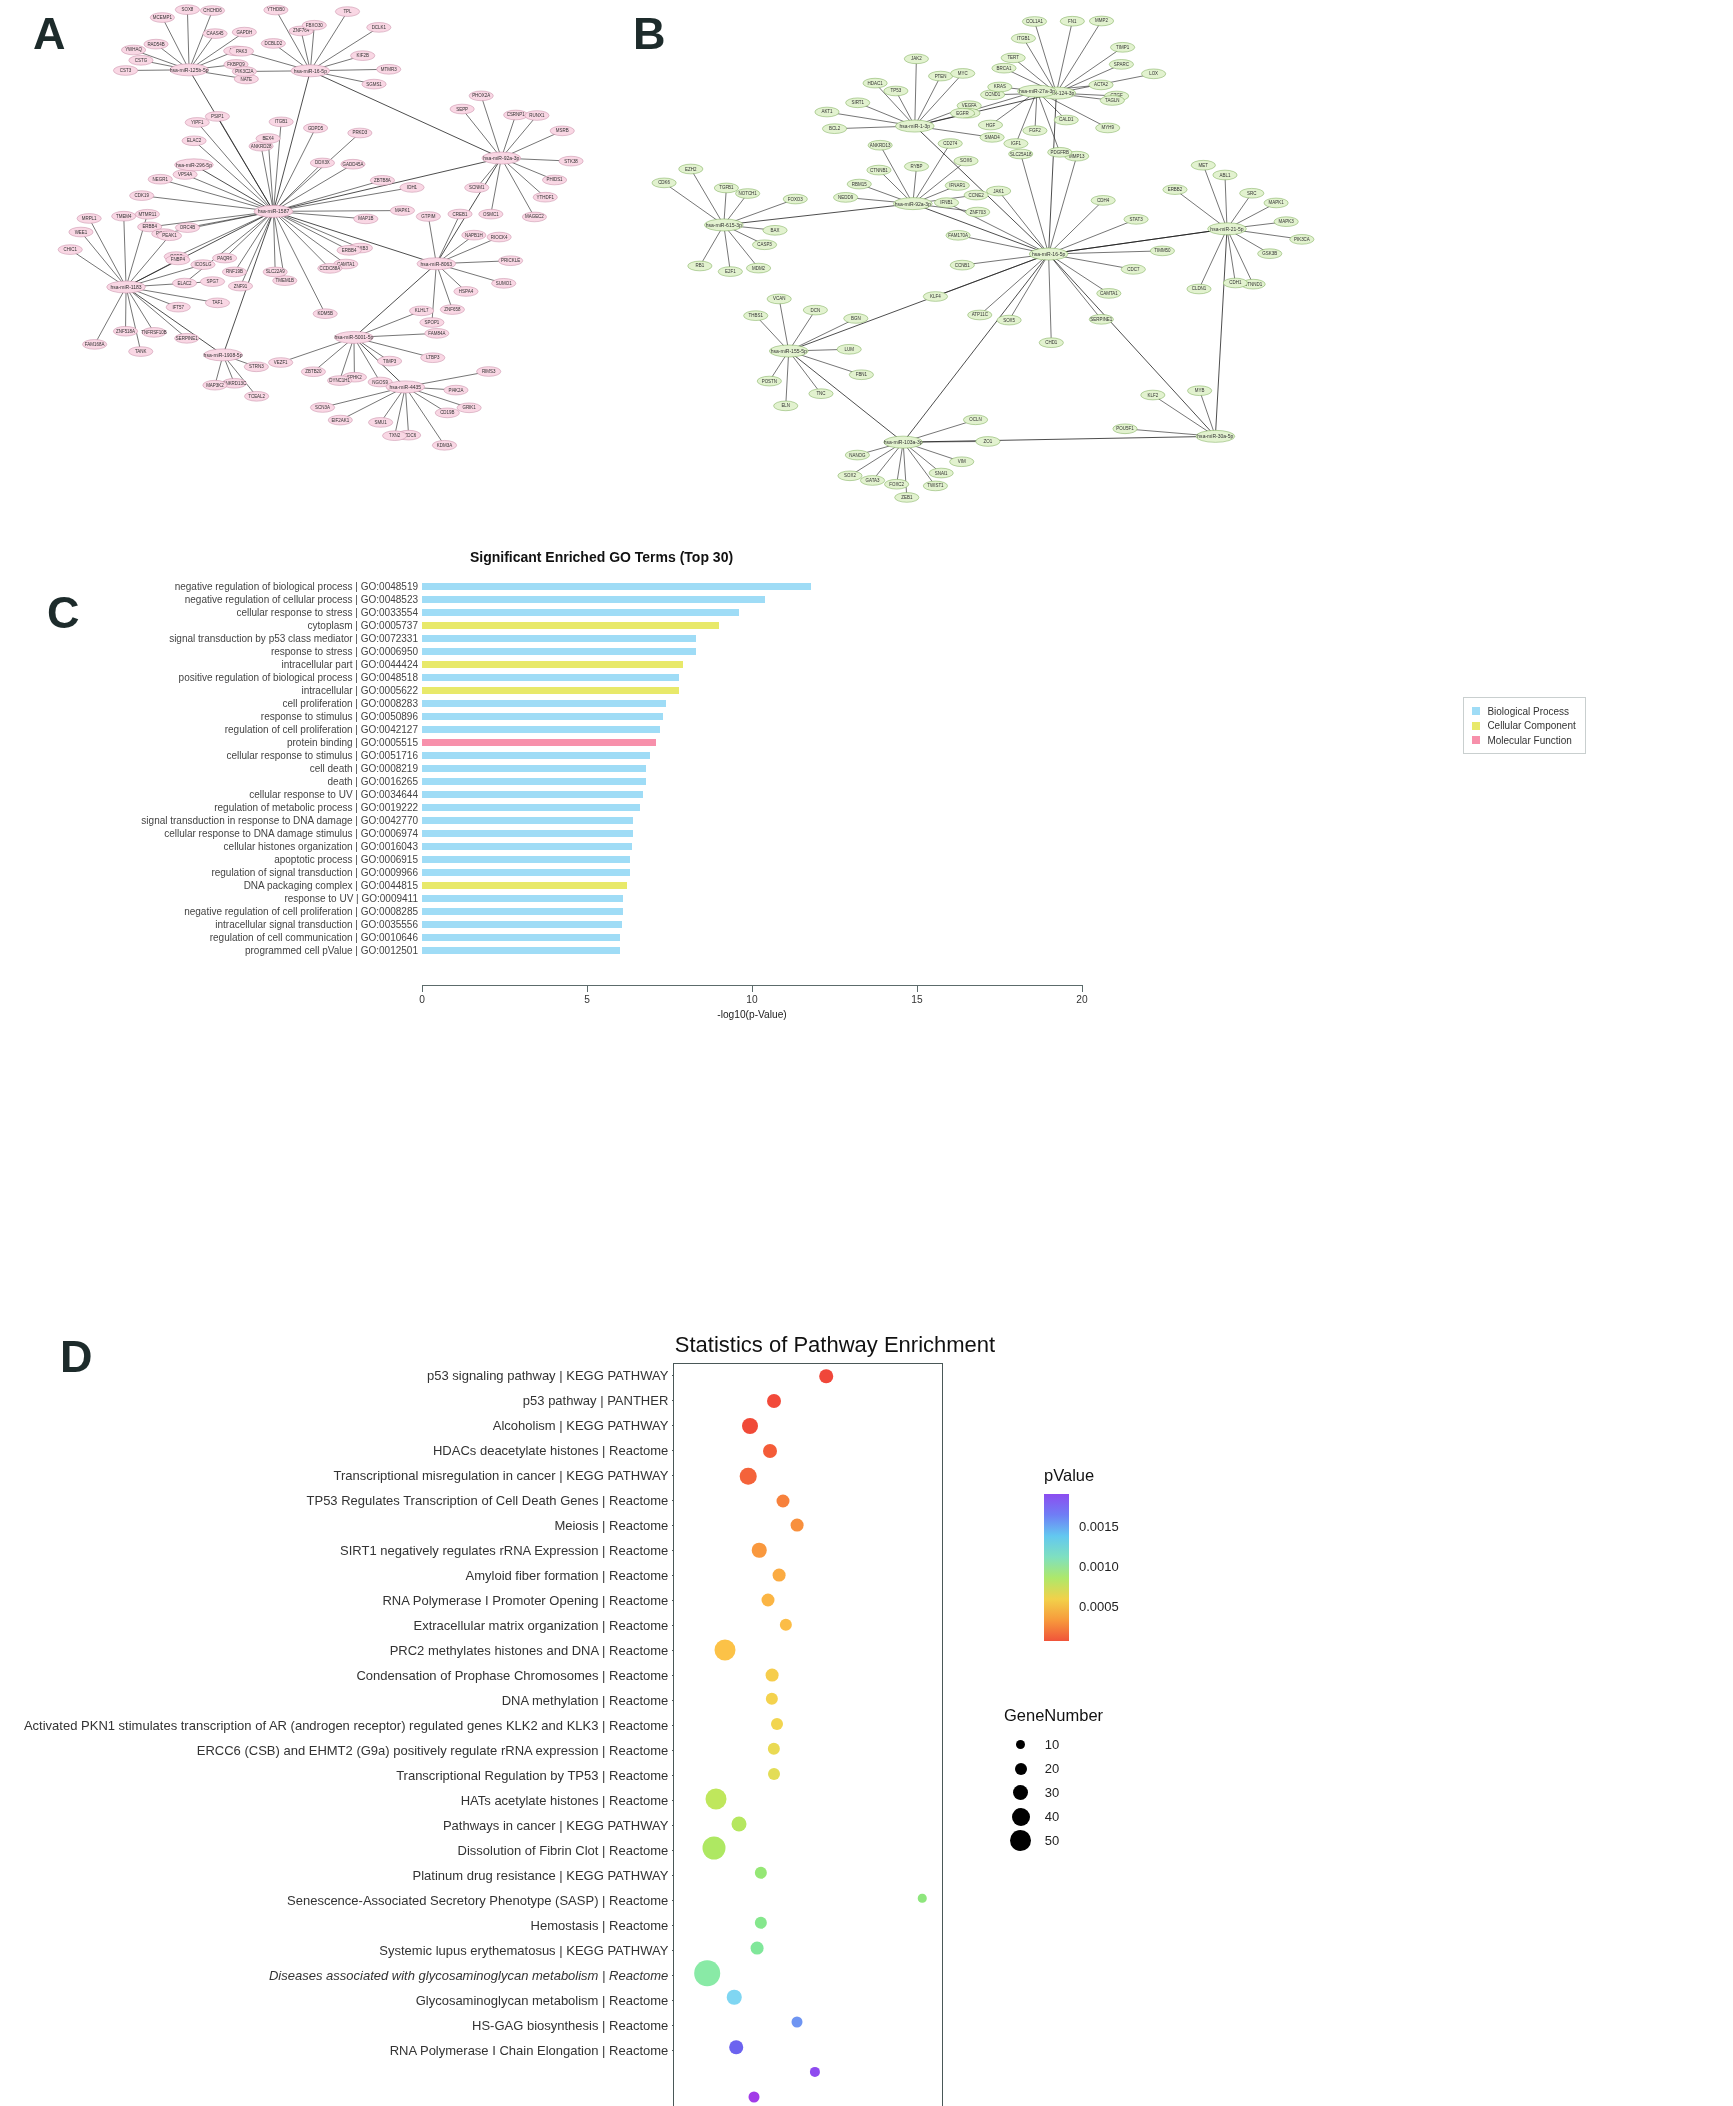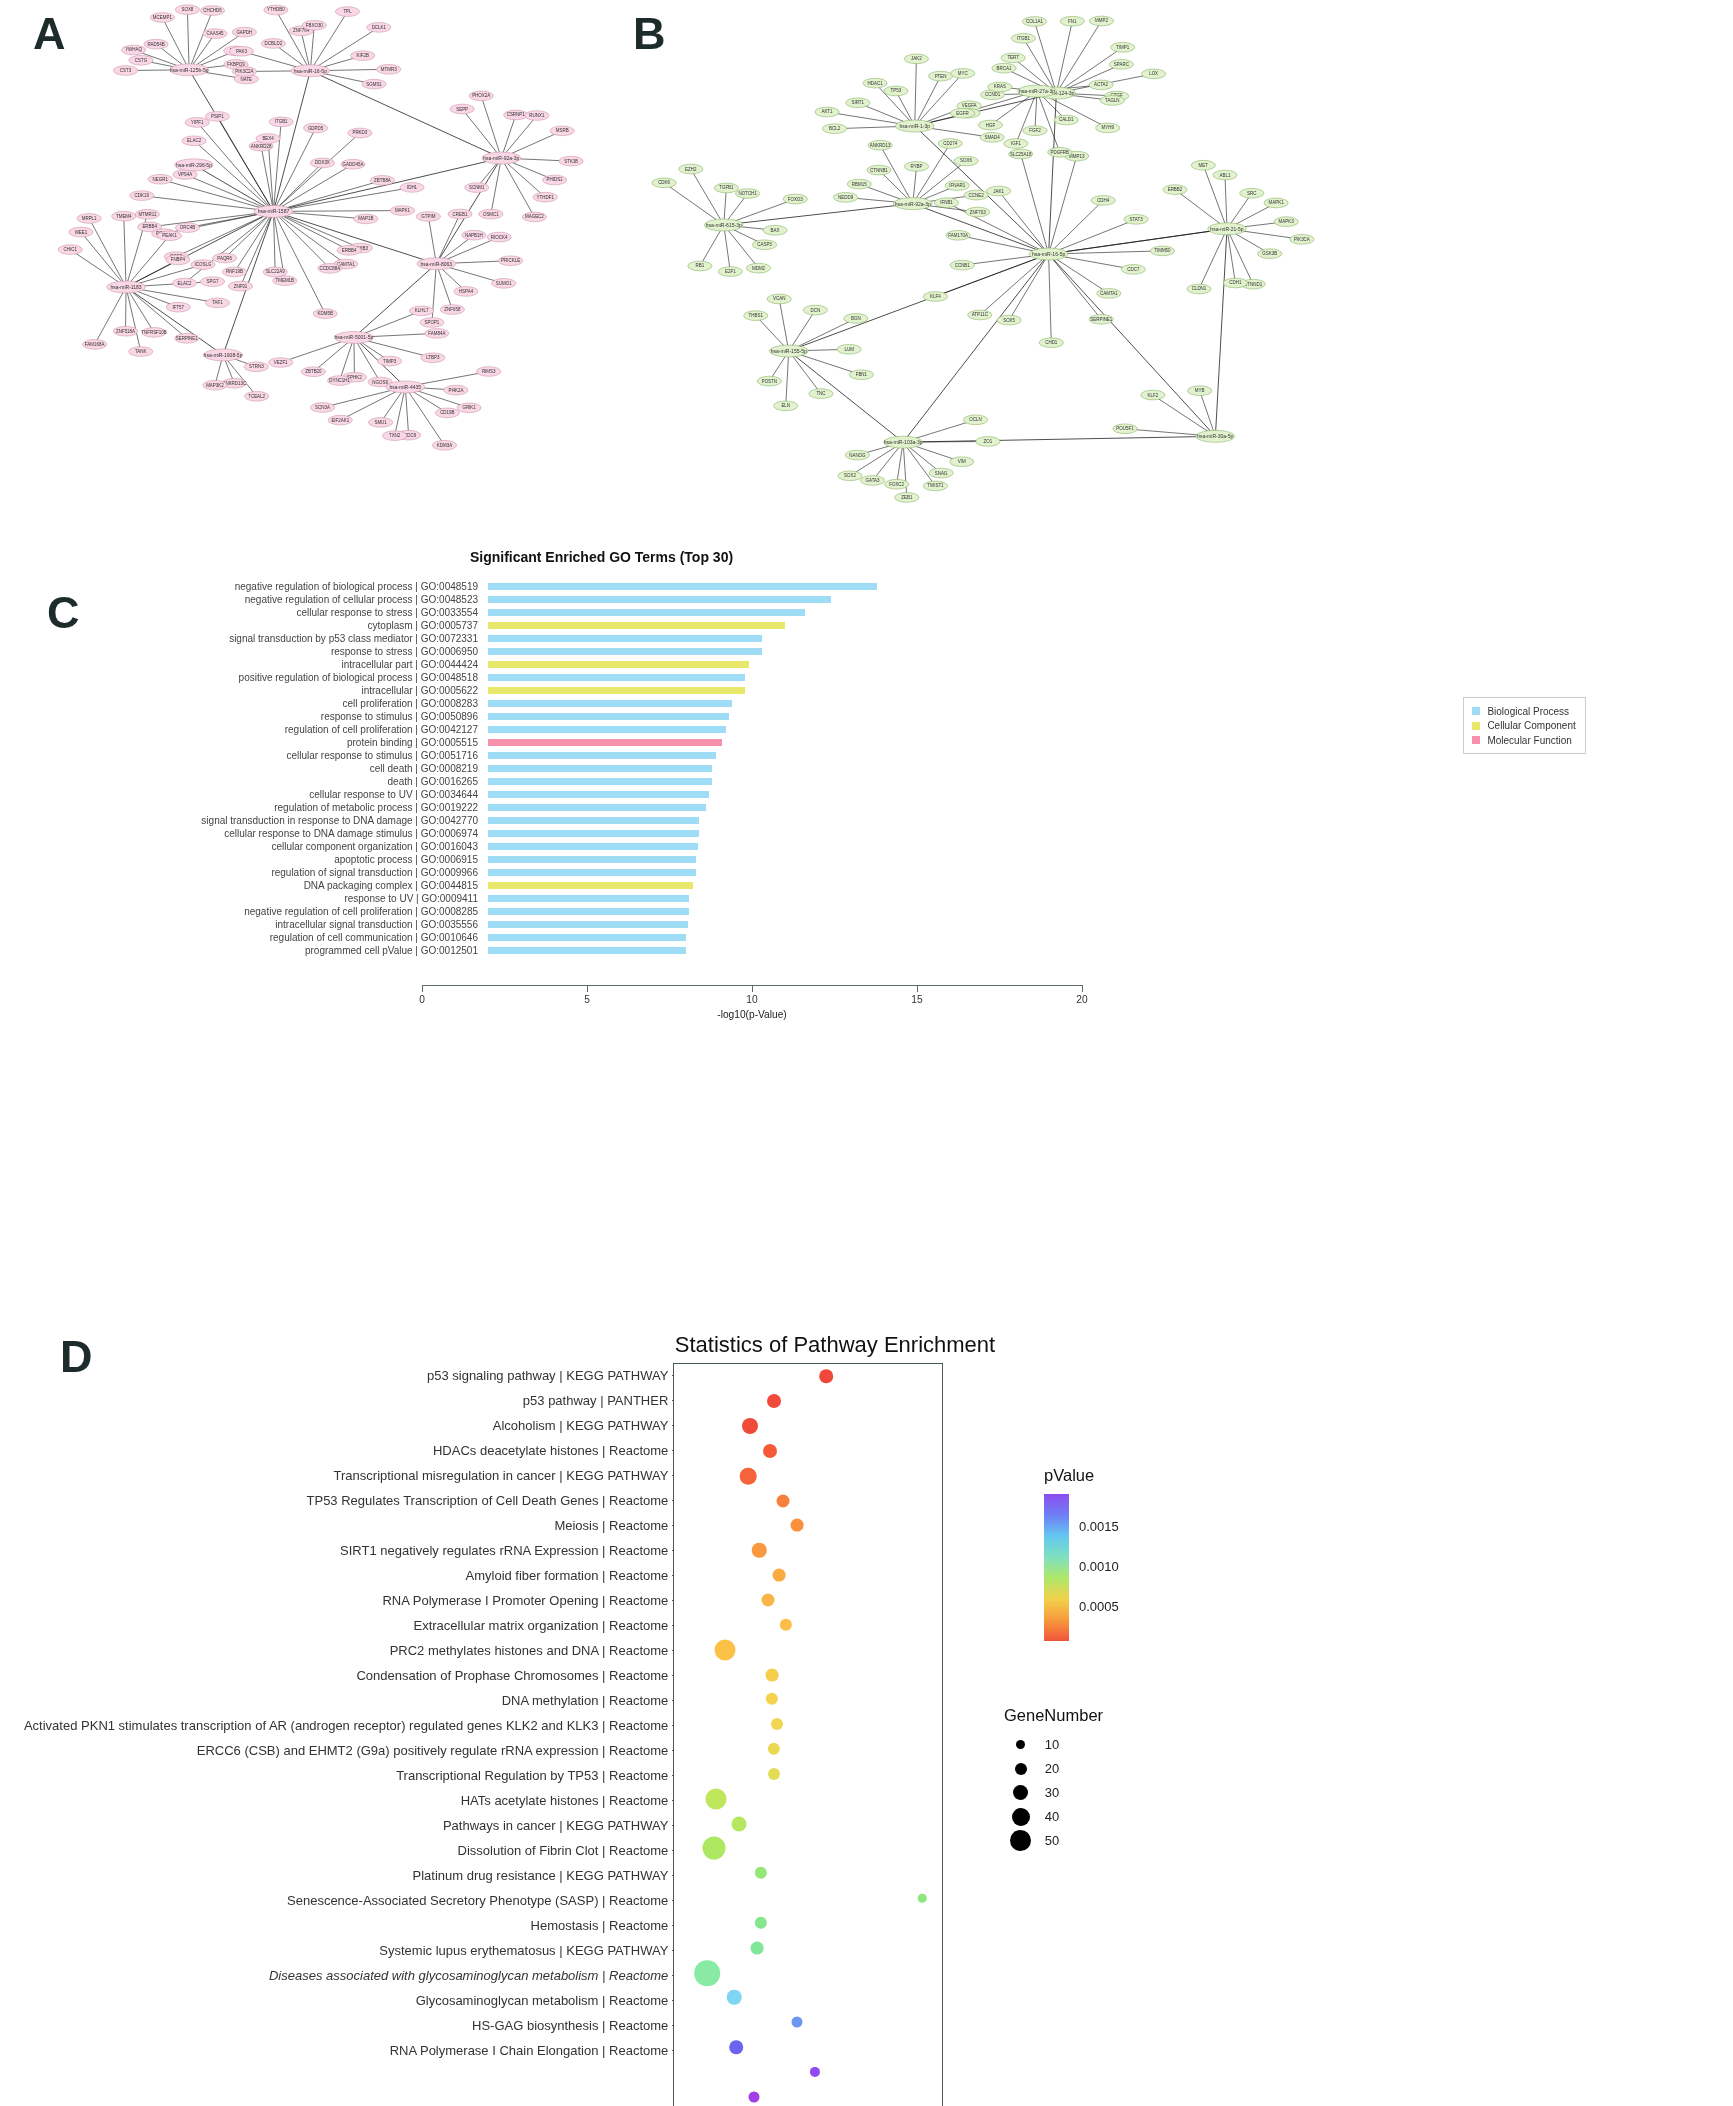--- a/index.html
+++ b/index.html
@@ -8,21 +8,21 @@
   
   .net{position:absolute;}
   .net svg{display:block;}
   .nodelbl{font-size:4.6px;fill:#333;text-anchor:middle;dominant-baseline:central;font-family:"Liberation Sans",sans-serif;}
   .hublbl{font-size:5.2px;fill:#333;text-anchor:middle;dominant-baseline:central;font-family:"Liberation Sans",sans-serif;}
   
   #panelC{position:absolute;left:0;top:539px;width:1733px;height:796px;}
   #c-title{position:absolute;left:0;top:9.7px;width:1203px;text-align:center;font-size:14px;font-weight:bold;color:#111;}
   #c-rows{position:absolute;left:0;top:41px;width:1126px;}
   .c-row{display:flex;align-items:center;height:13px;}
-  .c-lab{width:488px;text-align:right;padding-right:10px;font-size:10px;color:#444;white-space:nowrap;box-sizing:border-box;overflow:visible;}
+  .c-lab{width:422px;text-align:right;padding-right:4px;font-size:10px;color:#444;white-space:nowrap;box-sizing:border-box;overflow:visible;}
   .c-barwrap{position:relative;flex:1;height:100%;}
   .c-bar{position:absolute;left:0;top:2.5px;height:7.8px;}
   #c-axis{position:absolute;left:422px;top:0;width:660px;height:43px;}
   .c-axisline{position:absolute;left:0;top:0;width:100%;height:1px;background:#5c6b6b;}
   .c-tick{position:absolute;top:0;width:1px;height:6.8px;background:#5c6b6b;}
   .c-ticklab{position:absolute;top:8.7px;font-size:10.2px;color:#333;transform:translateX(-50%);}
   #c-xlab{position:absolute;top:24px;left:0;width:100%;text-align:center;font-size:10.2px;color:#222;}
   #c-legend{position:absolute;left:1463px;top:158px;border:1px solid #c9cfcf;background:#fff;padding:5.8px 9.7px 5.8px 7.8px;}
   .c-leg-row{display:flex;align-items:center;height:14.6px;}
   .c-leg-sw{width:7.8px;height:7.8px;margin-right:7.8px;}
@@ -1370,21 +1370,21 @@
           <div class="c-bar" style="width: 211px; background: rgb(159, 220, 246);"></div>
         </div>
       </div>
       <div class="c-row">
         <div class="c-lab">cellular response to DNA damage stimulus | GO:0006974</div>
         <div class="c-barwrap">
           <div class="c-bar" style="width: 211px; background: rgb(159, 220, 246);"></div>
         </div>
       </div>
       <div class="c-row">
-        <div class="c-lab">cellular component organization | GO:0016043</div>
+        <div class="c-lab">cellular histones organization | GO:0016043</div>
         <div class="c-barwrap">
           <div class="c-bar" style="width: 210px; background: rgb(159, 220, 246);"></div>
         </div>
       </div>
       <div class="c-row">
         <div class="c-lab">apoptotic process | GO:0006915</div>
         <div class="c-barwrap">
           <div class="c-bar" style="width: 208px; background: rgb(159, 220, 246);"></div>
         </div>
       </div>

